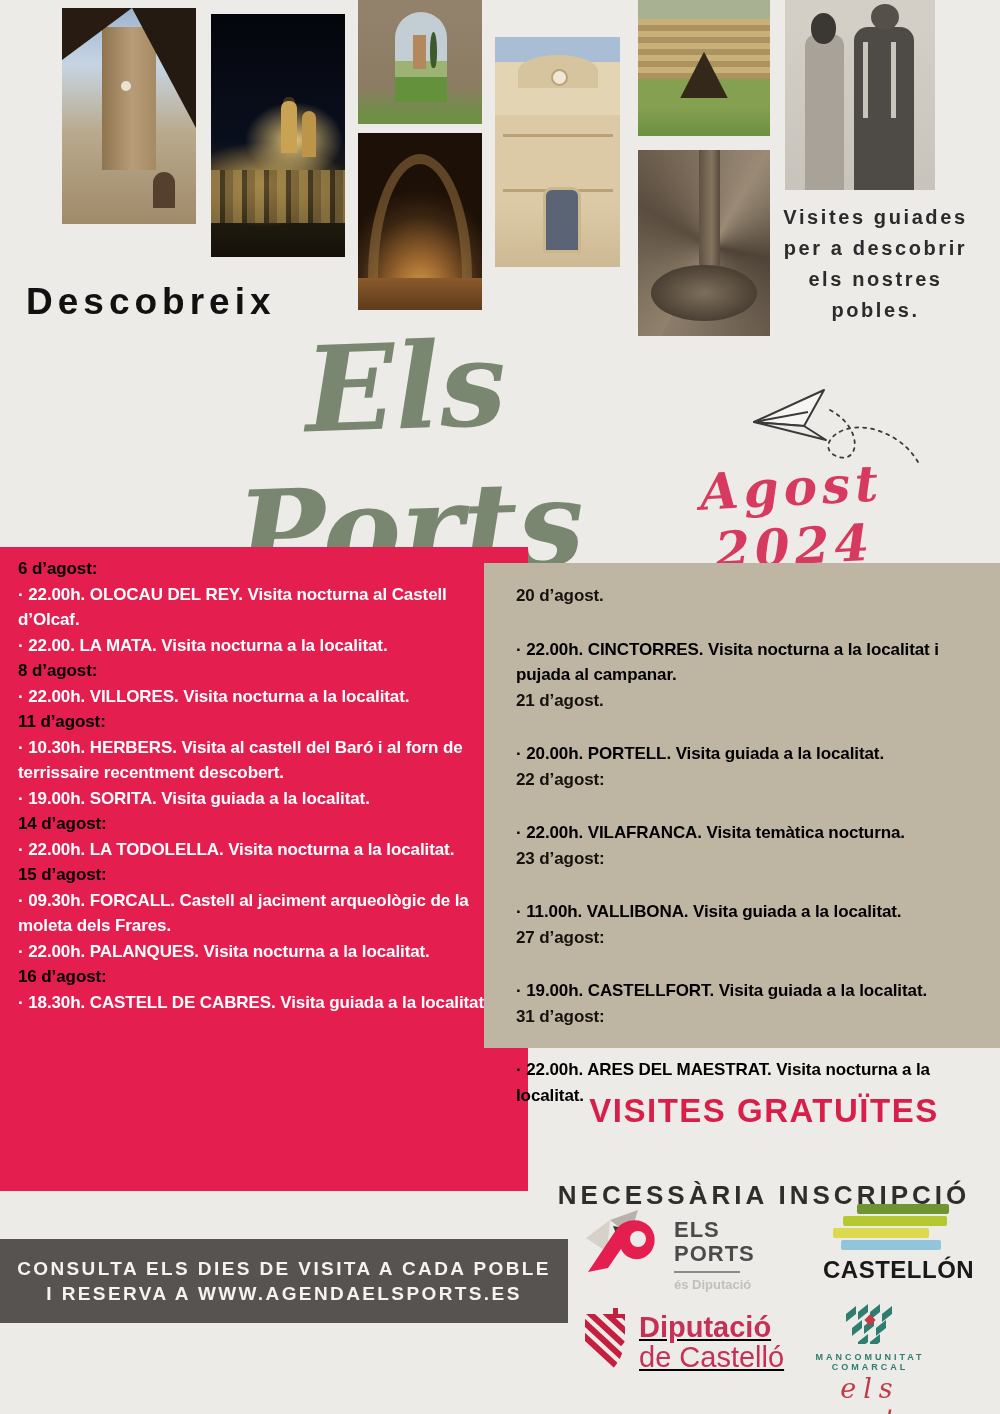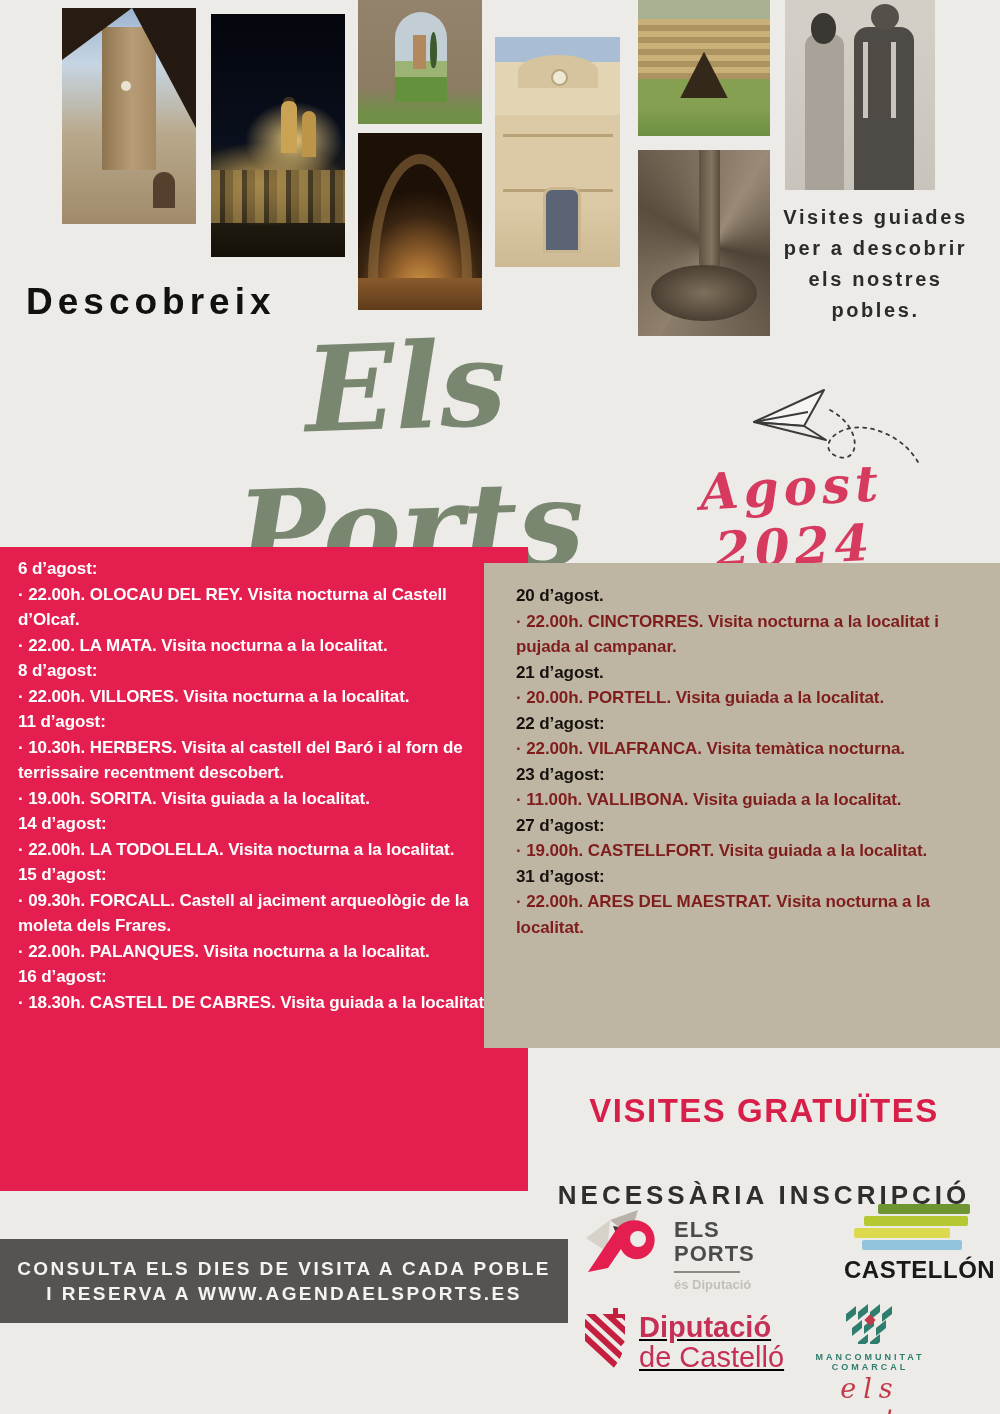--- a/index.html
+++ b/index.html
@@ -64,41 +64,41 @@
           font-family:"DejaVu Serif",serif;font-style:italic;font-weight:700;
           font-size:50px;letter-spacing:5px;color:#d63b5f;transform:rotate(-3deg);}
   .airplane{position:absolute;left:742px;top:382px;}
 
   
   .red-block{position:absolute;left:0;top:547px;width:528px;height:644px;background:#e41e4f;
              box-sizing:border-box;padding:9px 22px 0 18px;}
   .beige-block{position:absolute;left:484px;top:563px;width:516px;height:485px;background:#bfb5a3;
              box-sizing:border-box;padding:20px 22px 0 32px;}
   .sched p{margin:0;font-size:17px;font-weight:700;line-height:25.5px;letter-spacing:-0.1px;}
-  .red-block .date-label{color:#ffffff;}
+  .red-block .date-label{color:#000000;}
   .red-block .event-line{color:#ffffff;}
   .beige-block .date-label{color:#15110d;}
-  .beige-block .event-line{color:#7f1d1d;}
+  .beige-block .event-line{color:#000000;margin-top:28px;}
 
   
   .free{position:absolute;left:528px;top:1092px;width:472px;text-align:center;
         font-size:33px;font-weight:800;letter-spacing:1.5px;color:#d81f49;}
   .inscription{position:absolute;left:528px;top:1180px;width:472px;text-align:center;
         font-size:26px;font-weight:600;letter-spacing:4px;color:#2f2e2c;}
   .consulta{position:absolute;left:0;top:1239px;width:568px;height:84px;background:#575350;
         display:flex;flex-direction:column;justify-content:center;align-items:center;gap:3px;}
   .consulta div{color:#f4f3f1;font-size:19px;font-weight:800;letter-spacing:2.4px;text-align:center;}
 
   
   .elsports-logo{position:absolute;left:580px;top:1206px;display:flex;align-items:flex-start;}
   .elsports-text{margin-left:10px;margin-top:12px;}
   .elsports-text .l1,.elsports-text .l2{font-size:22px;font-weight:800;color:#4b4b4b;line-height:1.1;letter-spacing:1px;}
   .elsports-text .rule{width:66px;height:2px;background:#8d8a86;margin:5px 0 4px 0;}
   .elsports-text .l3{font-size:13px;color:#c3bfba;font-weight:600;}
-  .castellon-logo{position:absolute;left:844px;top:1204px;width:140px;text-align:center;}
+  .castellon-logo{position:absolute;left:823px;top:1204px;width:140px;text-align:center;}
   .castellon-bars{width:120px;margin:0 auto;}
   .castellon-bars div{height:10px;border-radius:2px;margin-bottom:2px;}
   .bar1{background:#6f9432;width:92px;margin-left:24px;}
   .bar2{background:#b5c832;width:104px;margin-left:10px;}
   .bar3{background:#ddd94e;width:96px;margin-left:0;}
   .bar4{background:#92c5dc;width:100px;margin-left:8px;}
   .castellon-name{margin-top:6px;font-size:24px;font-weight:800;color:#191919;letter-spacing:0.5px;}
   .diputacio-logo{position:absolute;left:583px;top:1306px;display:flex;align-items:center;text-decoration:underline;}
   .diputacio-text{margin-left:12px;font-size:29px;line-height:1.05;color:#c53054;}
   .diputacio-text .d1{font-weight:800;}

